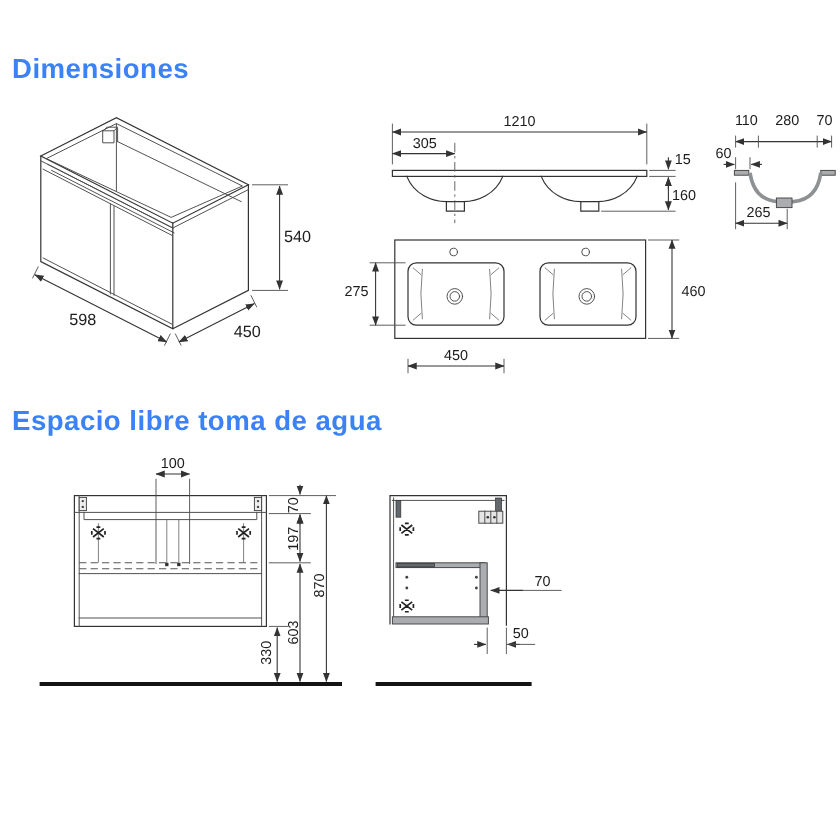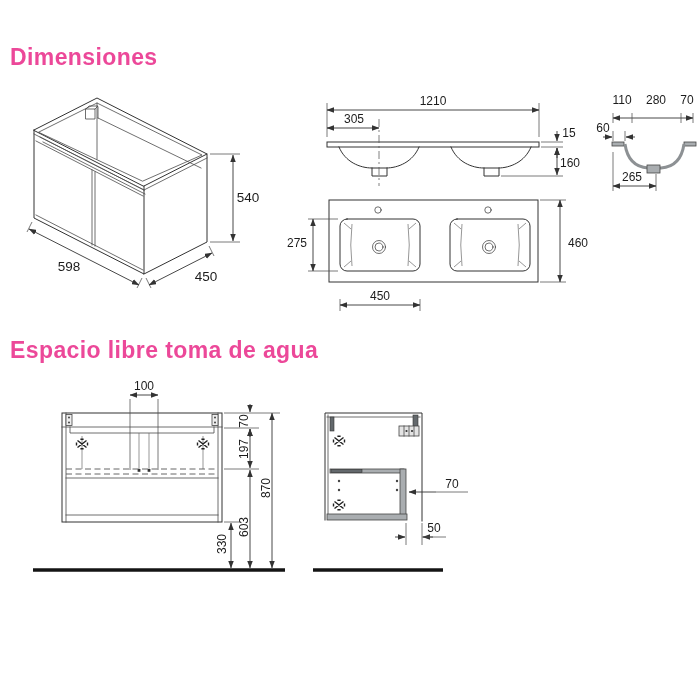--- a/index.html
+++ b/index.html
@@ -1,18 +1,18 @@
 <!DOCTYPE html>
 <html><head>
 <meta charset="utf-8">
 <style>
   html,body{margin:0;padding:0;background:#ffffff;}
   .page{position:relative;width:700px;height:700px;background:#fff;overflow:hidden;
         font-family:"Liberation Sans",sans-serif;}
-  .sec-title{position:absolute;left:10px;color:#ec4899;font-size:23px;font-weight:600;
+  .sec-title{position:absolute;left:10px;color:#3b82f6;font-size:23px;font-weight:600;
              letter-spacing:.4px;white-space:nowrap;}
   #title1{top:44px;}
   #title2{top:337px;}
   
   .ln  {stroke:#333;stroke-width:1;fill:none;stroke-linecap:square;}
   .ln2 {stroke:#4a4a4a;stroke-width:.8;fill:none;stroke-linecap:square;}
   .thin{stroke:#6a6a6a;stroke-width:.7;fill:none;}
   .dim {stroke:#333;stroke-width:.9;fill:none;marker-start:url(#arw);marker-end:url(#arw);}
   .stub{stroke:#333;stroke-width:.9;fill:none;marker-end:url(#arw);}
   .ext {stroke:#4d4d4d;stroke-width:.75;fill:none;}

